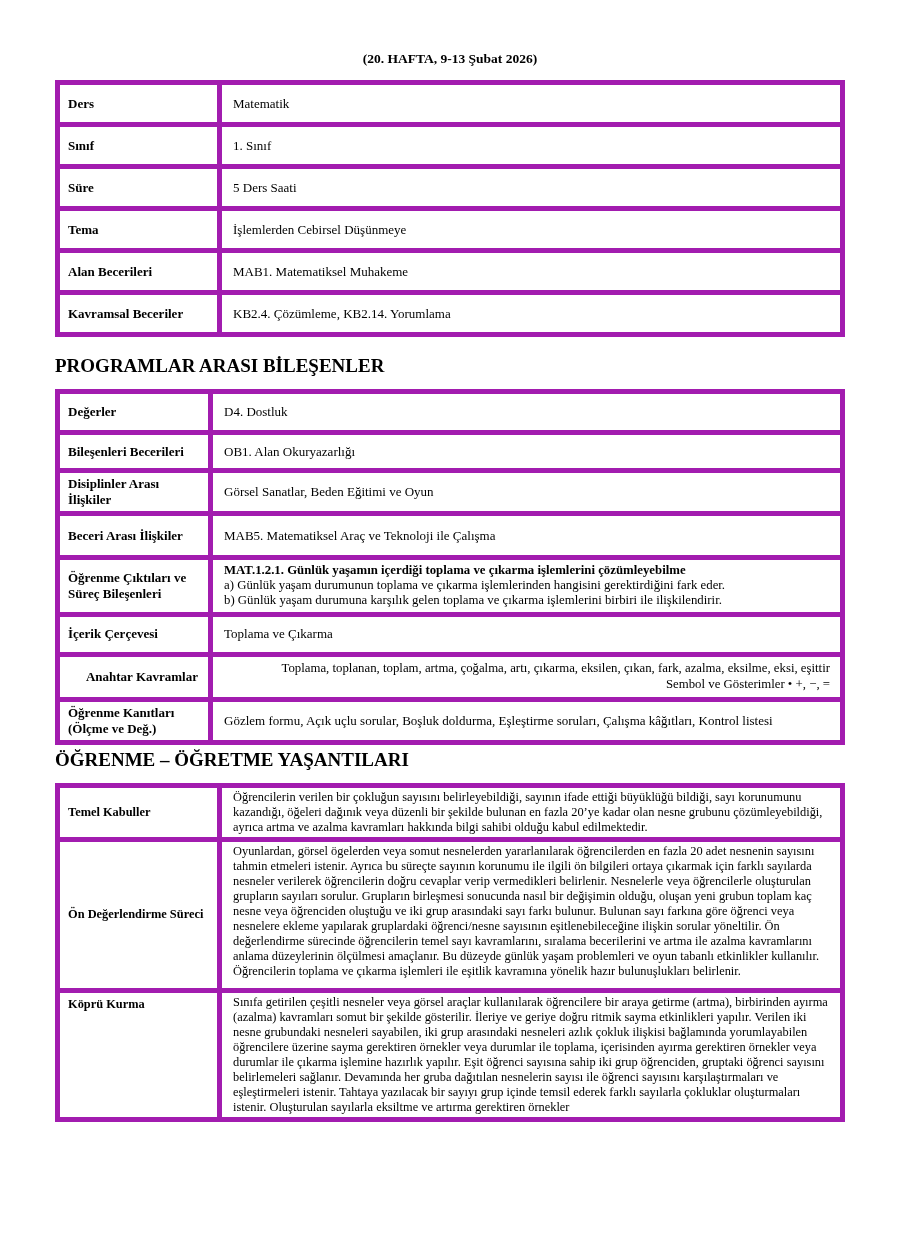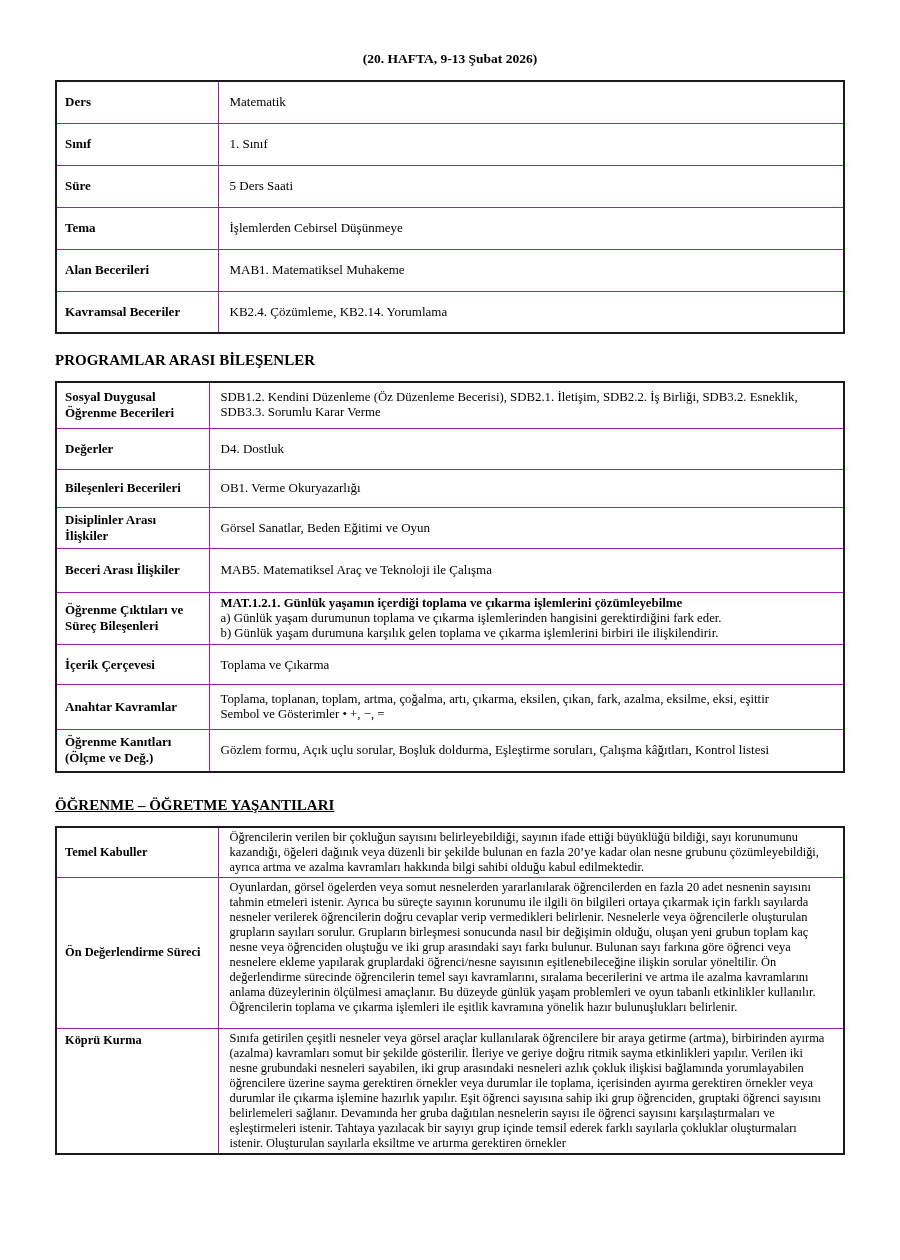--- a/index.html
+++ b/index.html
@@ -3,24 +3,24 @@
 <meta charset="utf-8">
 <style>
   html,body { margin:0; padding:0; background:#ffffff; }
   body {
     width:900px; height:1260px; overflow:hidden;
     font-family:"Liberation Serif", serif; color:#000;
     -webkit-font-smoothing:antialiased;
   }
   .page { padding:50px 55px 0 55px; }
   .doc-title { text-align:center; font-weight:bold; font-size:13.5px; line-height:17px; }
-  .section-heading { font-weight:bold; font-size:15px; margin:18px 0 12px 0; }
-  .section-heading.second { margin-top:24px;text-decoration:underline; }
+  .section-heading { font-weight:bold; font-size:19px; margin:18px 0 12px 0; }
+  .section-heading.second { margin-top:4px; }
   table { border-collapse:collapse; width:790px; table-layout:fixed; border:2px solid #1a1a1a; }
-  td { border:1px solid #a21caf; font-size:13px; vertical-align:middle; padding:3px 10px 3px 11px; }
+  td { border:5px solid #a21caf; font-size:13px; vertical-align:middle; padding:3px 10px 3px 11px; }
   td.lbl { font-weight:bold; padding-left:8px; }
   col.c-label { width:162px; }
   #table-components col.c-label { width:153px; }
   #table-general tr { height:42px; }
   .val-bold { font-weight:bold; }
   
   #table-experiences td { font-size:12.4px; line-height:15.05px; }
   #table-experiences td.val { vertical-align:top; padding-top:2px; padding-bottom:2px;margin-left:8px; }
   #table-components .multiline { line-height:15.2px; font-size:12.8px; }
   .top-align { vertical-align:top !important; padding-top:4px !important; }
@@ -69,31 +69,27 @@
   </table>
 
   <div class="section-heading">PROGRAMLAR ARASI BİLEŞENLER</div>
 
   <table id="table-components">
     <colgroup>
         <col class="c-label">
         <col>
       </colgroup>
     <tbody>
-      <tr style="height:46px;">
-        <td class="lbl">Sosyal Duygusal Öğrenme Becerileri</td>
-        <td class="multiline">SDB1.2. Kendini Düzenleme (Öz Düzenleme Becerisi), SDB2.1. İletişim, SDB2.2. İş Birliği, SDB3.2. Esneklik, SDB3.3. Sorumlu Karar Verme</td>
-      </tr>
       <tr style="height:41px;">
         <td class="lbl">Değerler</td>
         <td>D4. Dostluk</td>
       </tr>
       <tr style="height:38px;">
         <td class="lbl">Bileşenleri Becerileri</td>
-        <td>OB1. Verme Okuryazarlığı</td>
+        <td>OB1. Alan Okuryazarlığı</td>
       </tr>
       <tr style="height:41px;">
         <td class="lbl">Disiplinler Arası İlişkiler</td>
         <td>Görsel Sanatlar, Beden Eğitimi ve Oyun</td>
       </tr>
       <tr style="height:44px;">
         <td class="lbl">Beceri Arası İlişkiler</td>
         <td>MAB5. Matematiksel Araç ve Teknoloji ile Çalışma</td>
       </tr>
       <tr style="height:48px;">
@@ -101,21 +97,21 @@
         <td class="multiline">
           <div class="val-bold">MAT.1.2.1. Günlük yaşamın içerdiği toplama ve çıkarma işlemlerini çözümleyebilme</div>
           <div>a) Günlük yaşam durumunun toplama ve çıkarma işlemlerinden hangisini gerektirdiğini fark eder.</div>
           <div>b) Günlük yaşam durumuna karşılık gelen toplama ve çıkarma işlemlerini birbiri ile ilişkilendirir.</div>
         </td>
       </tr>
       <tr style="height:40px;">
         <td class="lbl">İçerik Çerçevesi</td>
         <td>Toplama ve Çıkarma</td>
       </tr>
-      <tr style="height:45px;">
+      <tr style="height:45px;text-align:right;">
         <td class="lbl">Anahtar Kavramlar</td>
         <td class="multiline">
           <div>Toplama, toplanan, toplam, artma, çoğalma, artı, çıkarma, eksilen, çıkan, fark, azalma, eksilme, eksi, eşittir</div>
           <div>Sembol ve Gösterimler • +, −, =</div>
         </td>
       </tr>
       <tr style="height:42px;">
         <td class="lbl">Öğrenme Kanıtları (Ölçme ve Değ.)</td>
         <td>Gözlem formu, Açık uçlu sorular, Boşluk doldurma, Eşleştirme soruları, Çalışma kâğıtları, Kontrol listesi</td>
       </tr>

